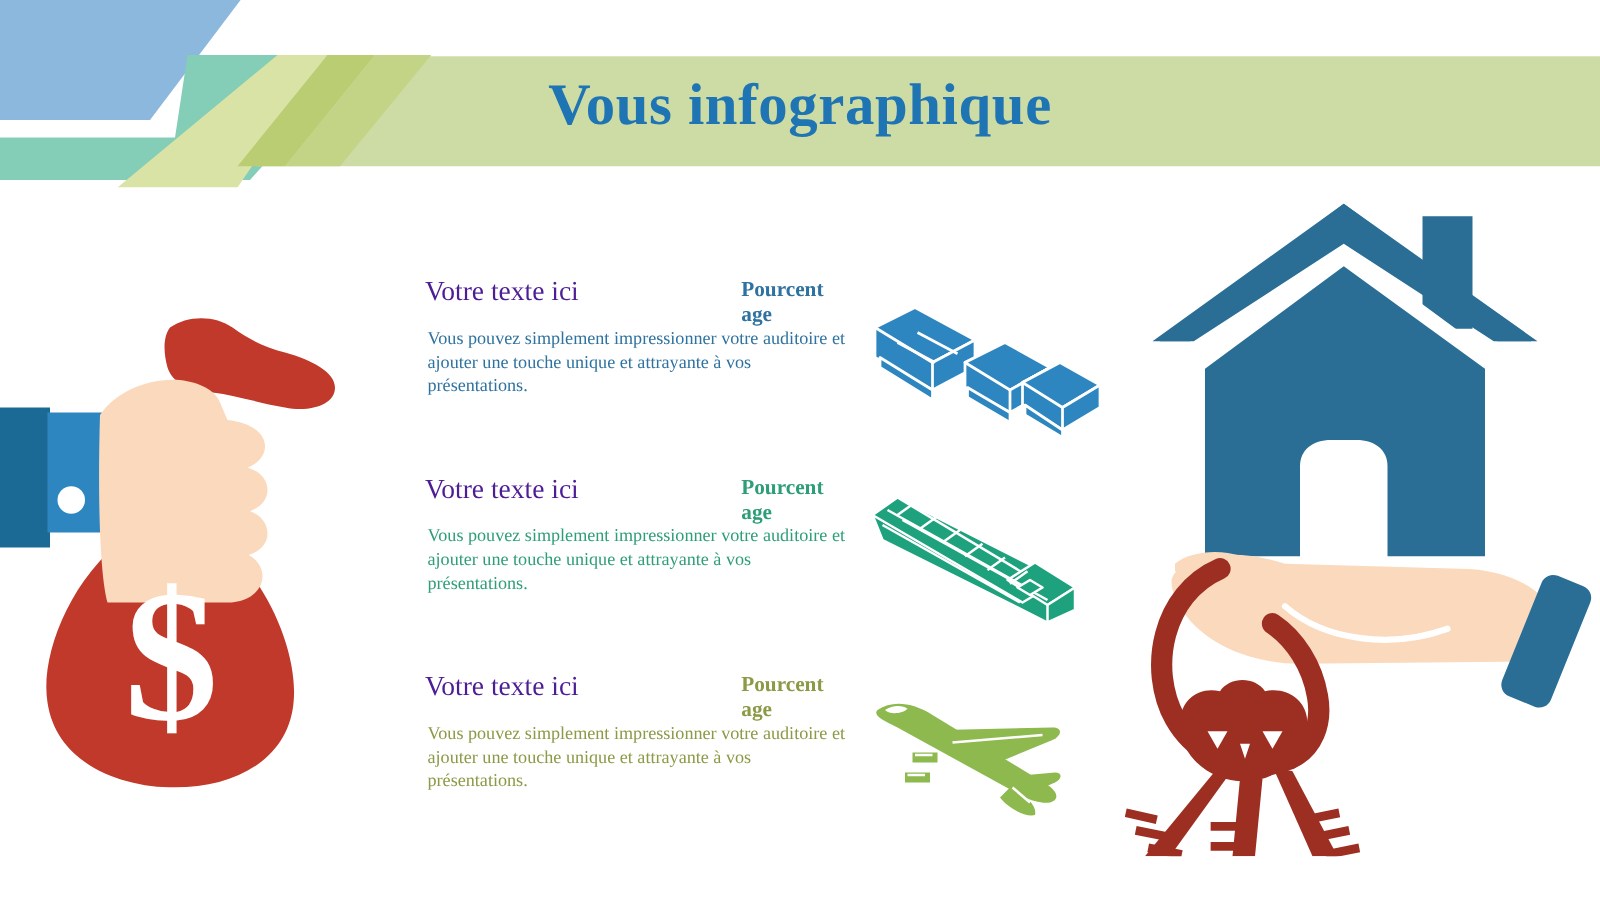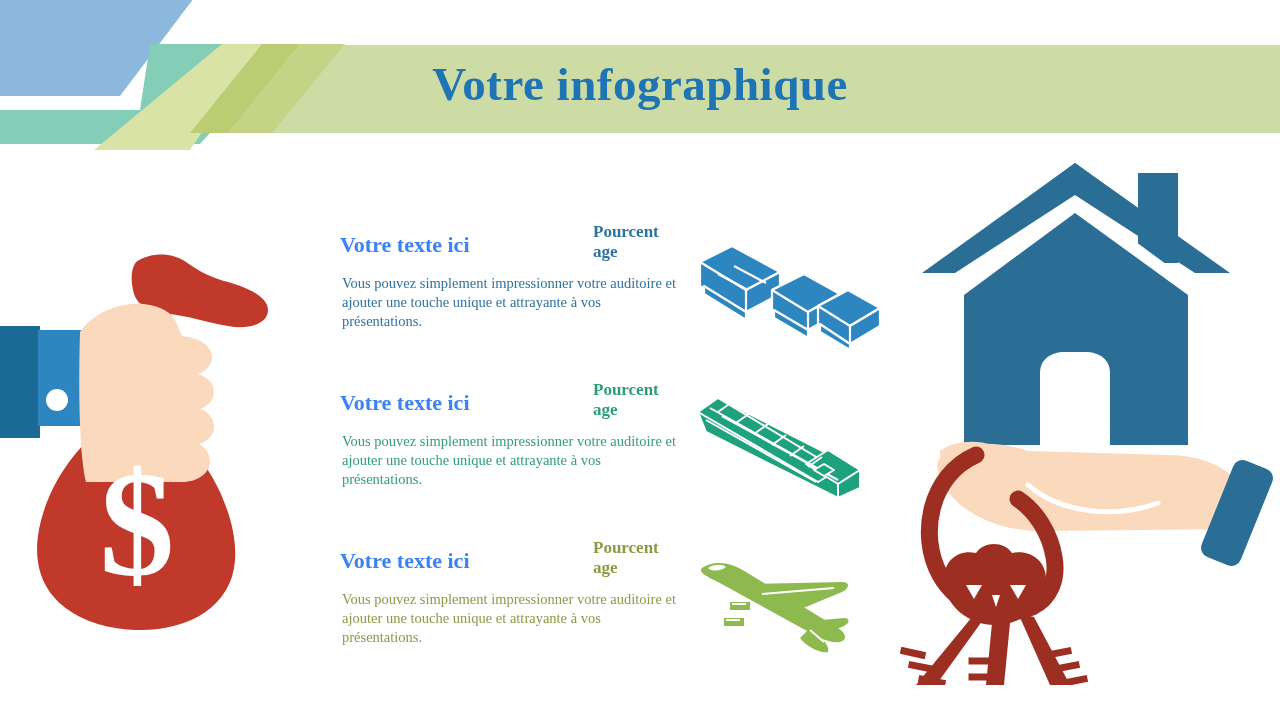--- a/index.html
+++ b/index.html
@@ -63,24 +63,24 @@
     height: 158px;
   }
   .row-text-block {
     position: absolute;
     left: 0;
     top: 0;
     width: 345px;
   }
   .row-heading {
     font-family: "Liberation Serif", serif;
-    font-weight: bold;
+    font-weight: normal;
     font-size: 22px;
-    color: #3b82f6;
-    margin: 12px 0 6px 2px;
+    color: #4c1d95;
+    margin: 0 0 6px 2px;
     line-height: 26px;
   }
   .row-body {
     font-family: "Liberation Serif", serif;
     font-size: 14.5px;
     line-height: 19px;
     margin: 16px 0 0 4px;
   }
   .row-percent {
     position: absolute;
@@ -130,21 +130,21 @@
 
     <polygon points="150,44 290,44 200,144 0,144 0,110 140,110" fill="#84CDB7"></polygon>
 
     <polygon points="222,44 262,44 190,150 94,150" fill="#D9E3A6"></polygon>
 
     <polygon points="265,45 1280,45 1280,133 205,133" fill="#CDDCA5"></polygon>
 
     <polygon points="262,44 300,44 228,133 190,133" fill="#BACD72"></polygon>
     <polygon points="300,44 345,44 272,133 228,133" fill="#C3D486"></polygon>
   </svg>
-  <div id="page-title">Votre infographique</div>
+  <div id="page-title">Vous infographique</div>
 </div>
 
 <div id="money-bag-illustration">
   <svg width="300" height="380" viewBox="0 0 300 380" xmlns="http://www.w3.org/2000/svg">
 
     <path d="M100 180 C 55 215, 32 275, 38 312 C 45 360, 95 380, 140 380 C 190 380, 232 356, 235 310 C 238 272, 214 212, 172 180 Z" fill="#C0392B"></path>
 
     <path d="M136 12 C 150 2, 172 2, 186 12 C 200 22, 212 28, 228 32 C 250 38, 268 48, 268 60 C 268 74, 248 80, 228 76 C 205 72, 188 66, 170 64 C 150 62, 138 56, 134 44 C 131 33, 130 20, 136 12 Z" fill="#C0392B"></path>
 
     <rect x="0" y="76" width="40" height="112" fill="#1B6A96"></rect>

